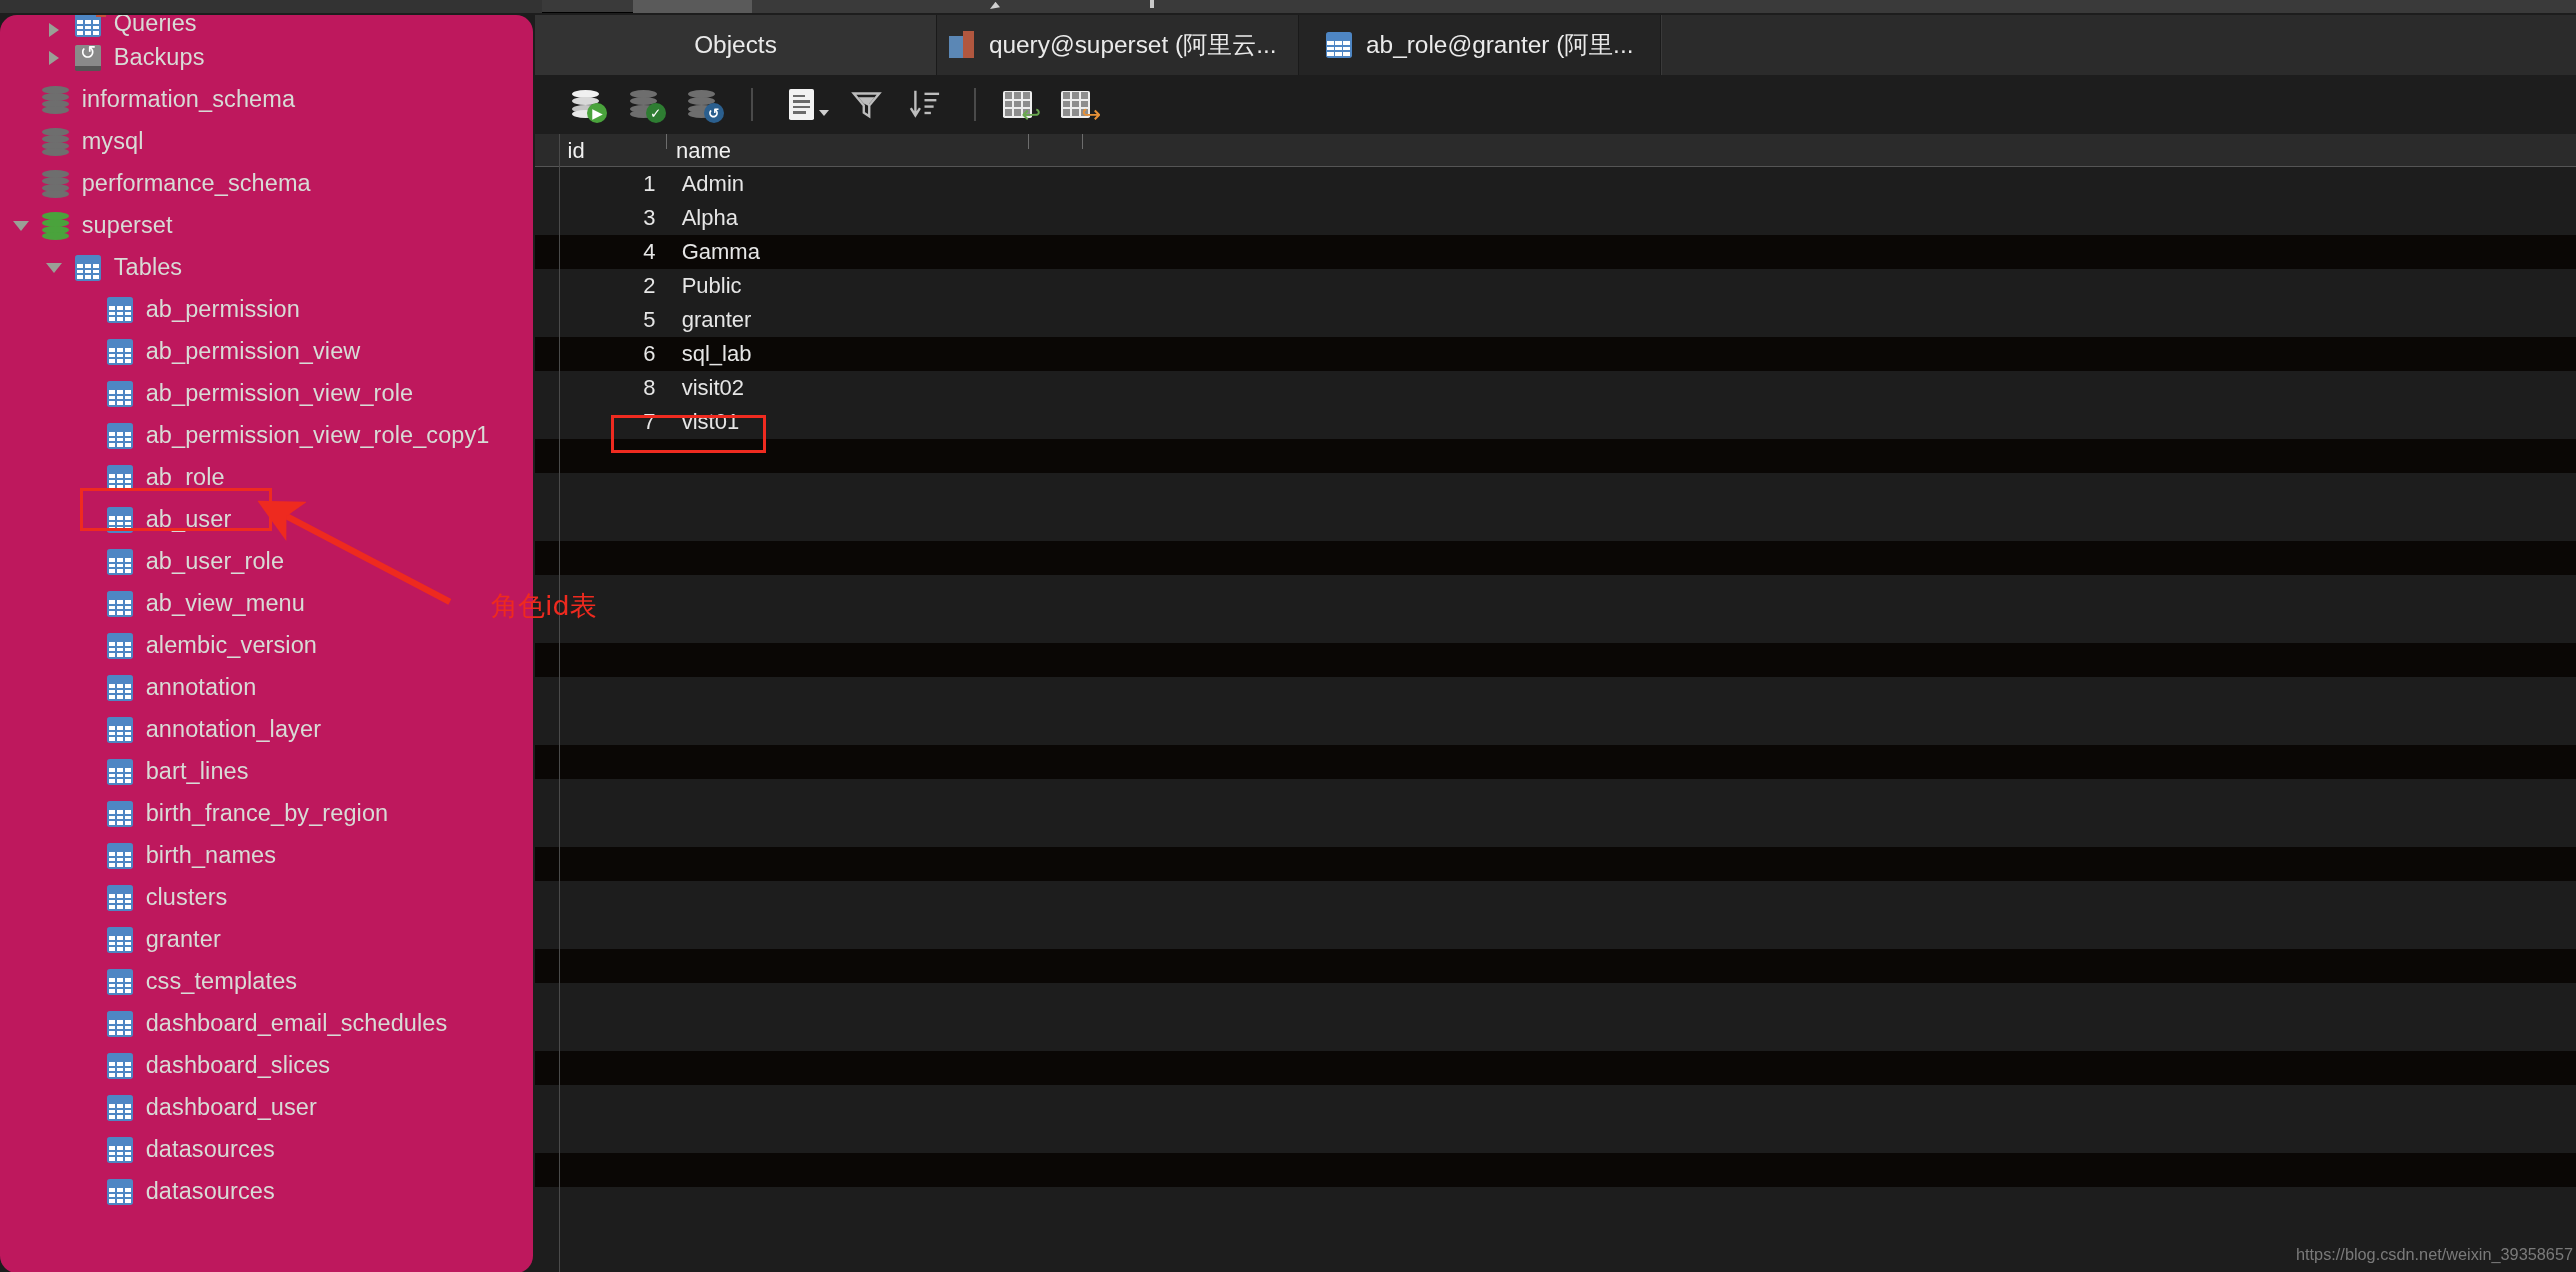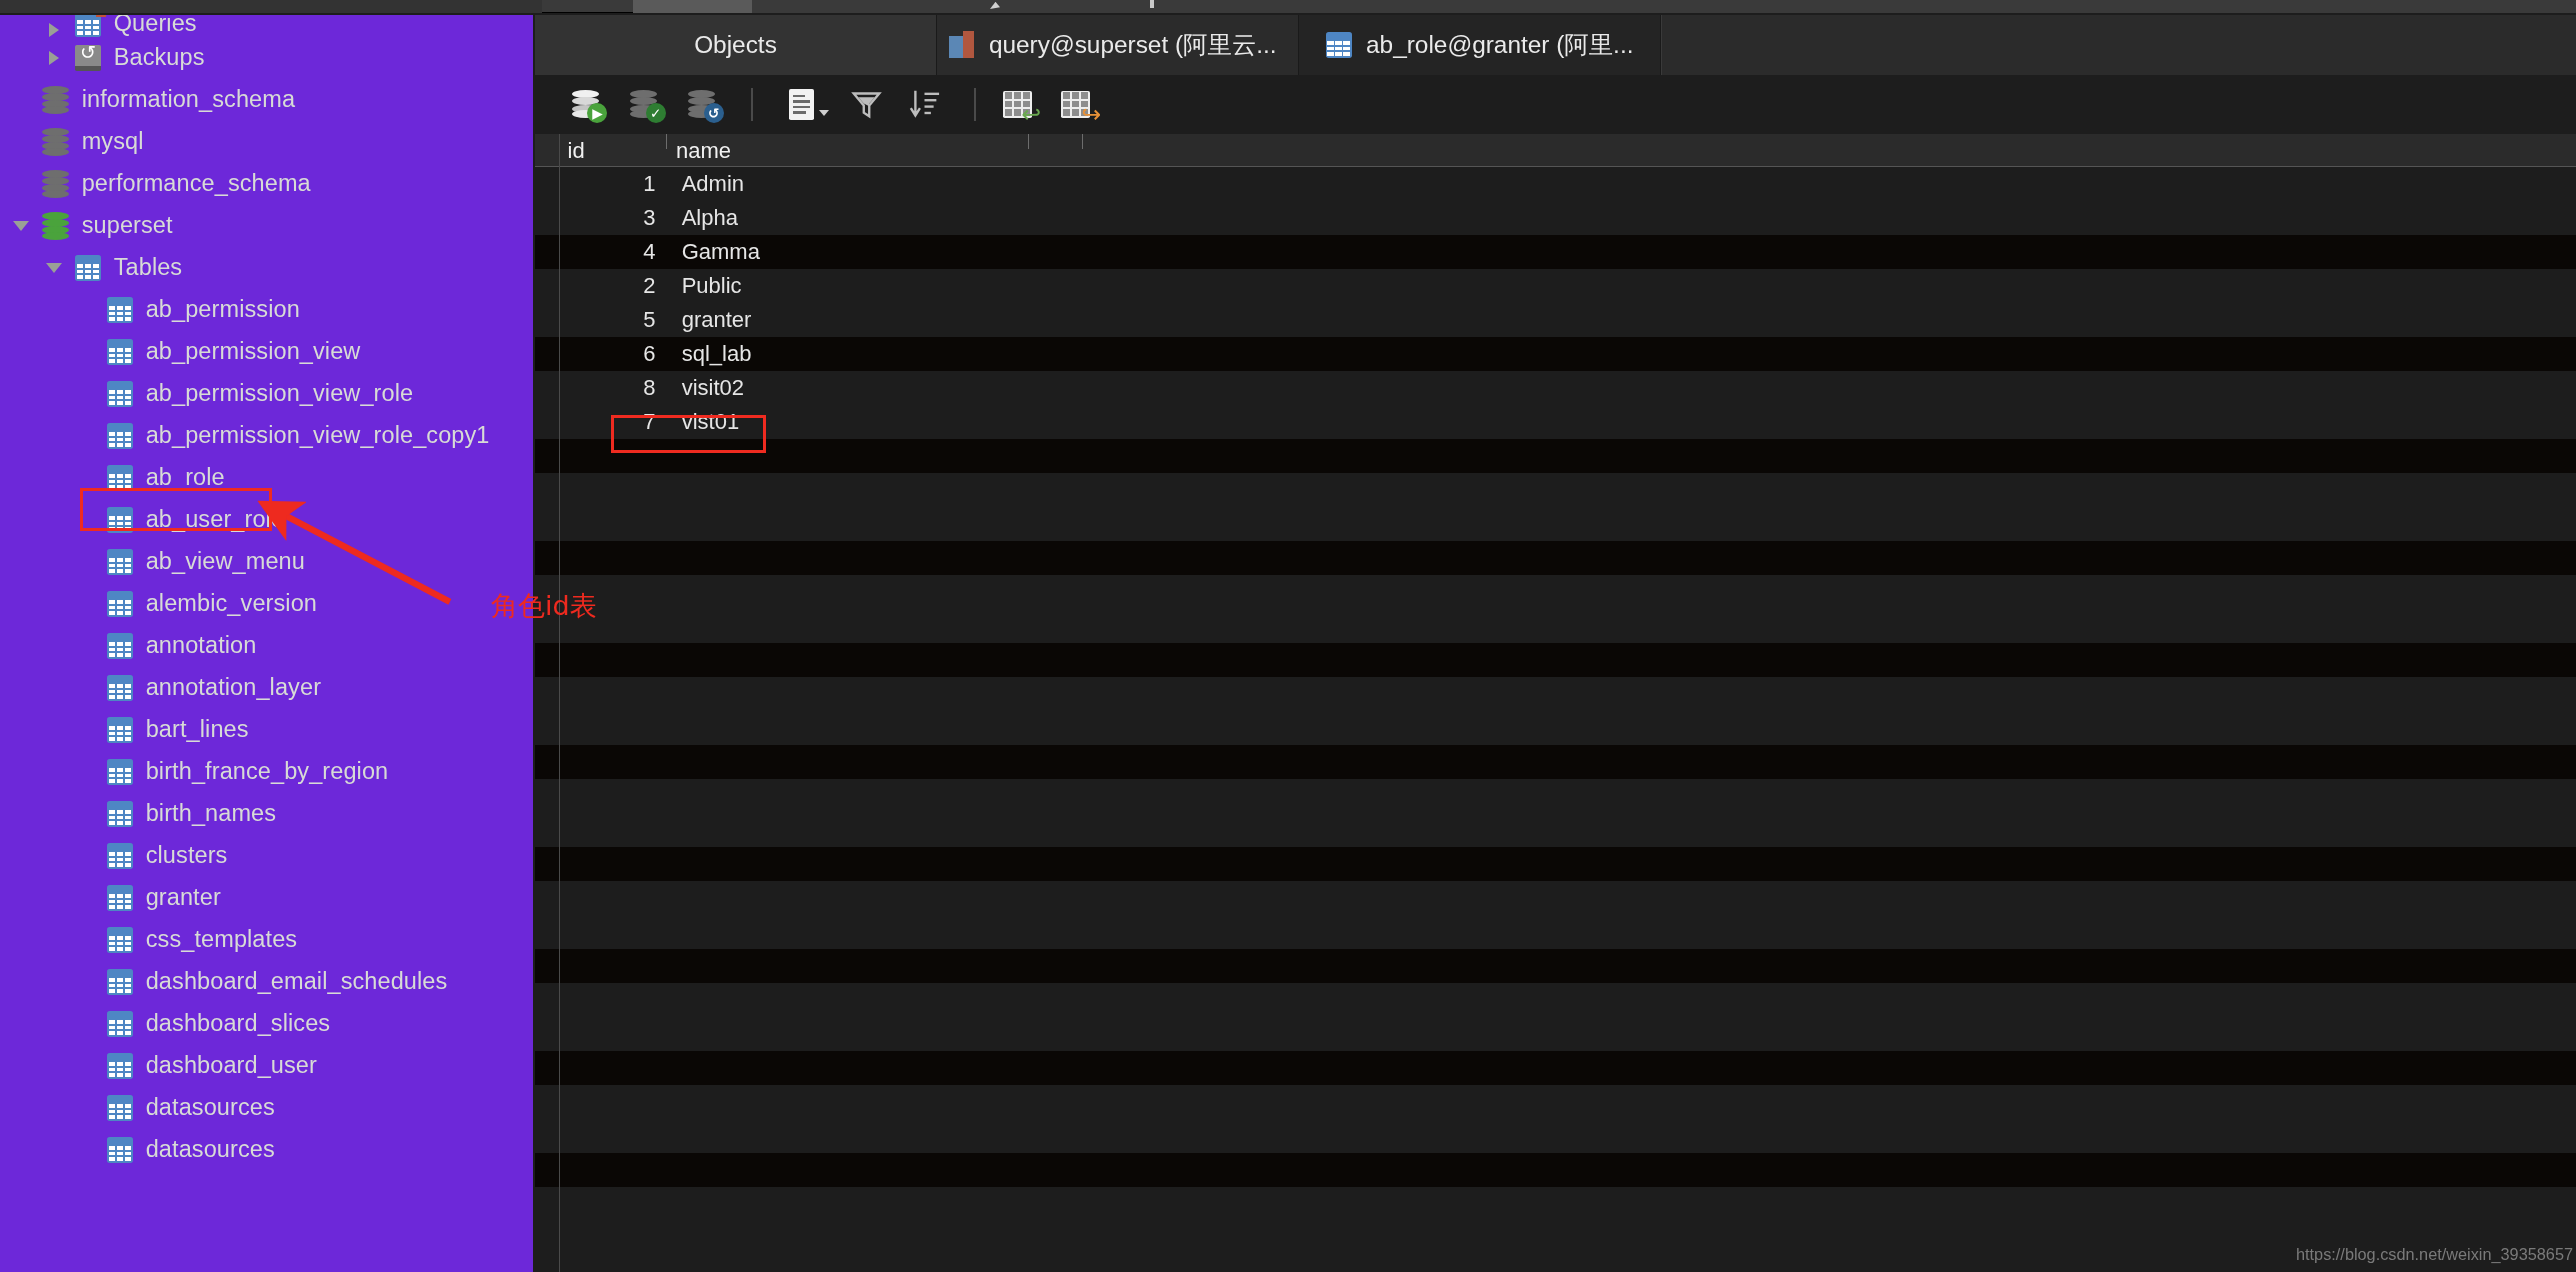--- a/index.html
+++ b/index.html
@@ -20,21 +20,21 @@
   .topstrip .seg-a { position: absolute; left: 0; top: 0; width: 542px; height: 12.7px; background: #333; }
   .topstrip .seg-b { position: absolute; left: 633px; top: 0; width: 119px; height: 12.7px; background: #5a5a5a; }
   .topstrip .seg-c { position: absolute; left: 752px; top: 0; width: 1824px; height: 12.7px; background: #3a3a3a; }
   .topstrip .nub   { position: absolute; left: 1150px; top: 0; width: 3.6px; height: 8.1px; background: #c9c9c9; }
   .topstrip .nub2  { position: absolute; left: 990px; top: 1.8px; width: 10px; height: 7.2px; background: #d0d0d0;
                      clip-path: polygon(0 100%, 55% 0, 100% 75%); }
 
   
   #sidebar {
     position: absolute; left: 0; top: 14.5px; width: 533px; height: 1258px;
-    background: #6d28d9; overflow: hidden;
+    background: #be185d; overflow: hidden; border-radius: 17px;
   }
   .tree-row {
     position: relative; height: 42px; display: flex; align-items: center;
     padding-left: 0; white-space: nowrap;
   }
   .tree-row .label {
     color: #d8dbd6; font-size: 23.5px; letter-spacing: 0.1px;
   }
   .arrow {
     width: 0; height: 0; flex: 0 0 auto;
@@ -332,20 +332,37 @@
             <span></span>
             <span></span>
             <span></span>
             <span></span>
             <span></span>
             <span></span>
             <span></span>
             <span></span>
             <span></span>
           </span>
+          <span class="label">ab_user</span>
+        </div>
+        <div class="tree-row">
+          <span style="flex: 0 0 auto; width: 65px;"></span>
+          <span class="arrow-slot"></span>
+          <span class="ico ico-grid ">
+            <span class="hdr"></span>
+            <span></span>
+            <span></span>
+            <span></span>
+            <span></span>
+            <span></span>
+            <span></span>
+            <span></span>
+            <span></span>
+            <span></span>
+          </span>
           <span class="label">ab_user_role</span>
         </div>
         <div class="tree-row">
           <span style="flex: 0 0 auto; width: 65px;"></span>
           <span class="arrow-slot"></span>
           <span class="ico ico-grid ">
             <span class="hdr"></span>
             <span></span>
             <span></span>
             <span></span>

